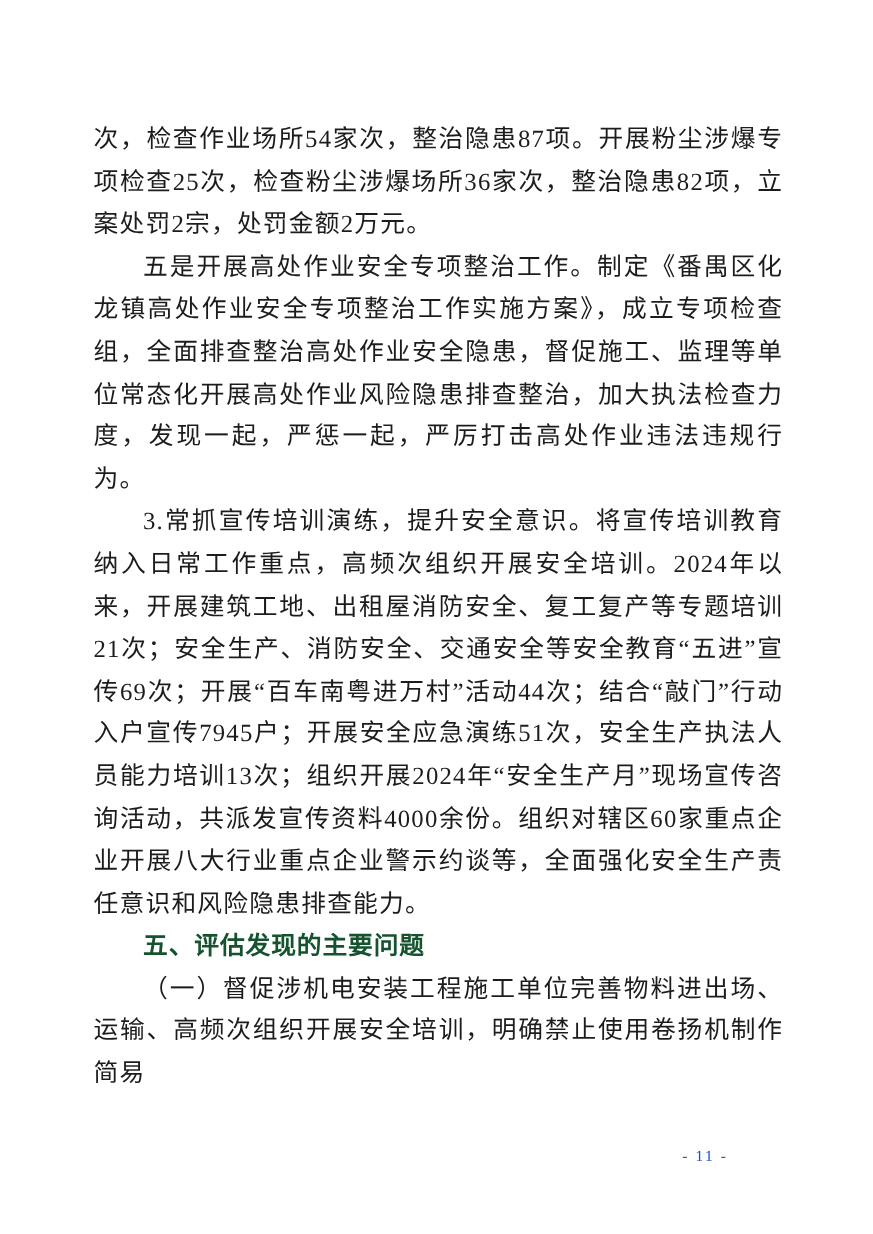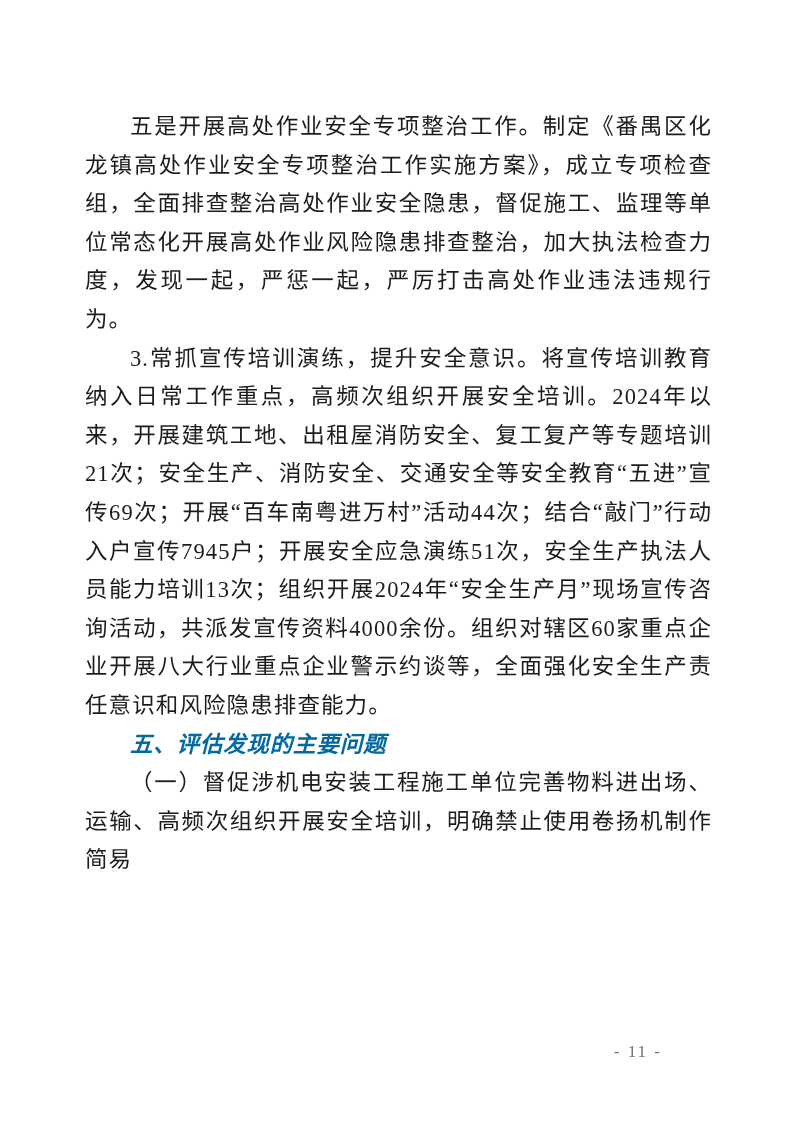--- a/index.html
+++ b/index.html
@@ -37,38 +37,38 @@
   .para.no-indent {
     text-indent: 0;
   }
   .heading {
     font-family: "Liberation Sans", "DejaVu Sans", sans-serif;
     font-weight: 700;
     font-size: 22.5px;
     line-height: 38.6px;
     text-indent: 2em;
     letter-spacing: 0.8px;
-    color: #0369a1;
-    font-style: italic;
+    color: #14532d;
   }
   .page-number {
     position: absolute;
     top: 1041px;
     right: 132px;
-    font-size: 17px;
+    font-size: 14px;
     line-height: 22px;
     letter-spacing: 2px;
-    color: #737373;
+    color: #1d4ed8;
     font-family: "Liberation Serif", "DejaVu Serif", serif;
   }
 </style>
 </head>
 <body>
 
 <div class="page">
   <div class="content">
+    <p class="para no-indent">次，检查作业场所54家次，整治隐患87项。开展粉尘涉爆专项检查25次，检查粉尘涉爆场所36家次，整治隐患82项，立案处罚2宗，处罚金额2万元。</p>
     <p class="para">五是开展高处作业安全专项整治工作。制定《番禺区化龙镇高处作业安全专项整治工作实施方案》，成立专项检查组，全面排查整治高处作业安全隐患，督促施工、监理等单位常态化开展高处作业风险隐患排查整治，加大执法检查力度，发现一起，严惩一起，严厉打击高处作业违法违规行为。</p>
     <p class="para">3.常抓宣传培训演练，提升安全意识。将宣传培训教育纳入日常工作重点，高频次组织开展安全培训。2024年以来，开展建筑工地、出租屋消防安全、复工复产等专题培训21次；安全生产、消防安全、交通安全等安全教育“五进”宣传69次；开展“百车南粤进万村”活动44次；结合“敲门”行动入户宣传7945户；开展安全应急演练51次，安全生产执法人员能力培训13次；组织开展2024年“安全生产月”现场宣传咨询活动，共派发宣传资料4000余份。组织对辖区60家重点企业开展八大行业重点企业警示约谈等，全面强化安全生产责任意识和风险隐患排查能力。</p>
     <h2 class="heading">五、评估发现的主要问题</h2>
     <p class="para">（一）督促涉机电安装工程施工单位完善物料进出场、运输、高频次组织开展安全培训，明确禁止使用卷扬机制作简易</p>
   </div>
   <div class="page-number">- 11 -</div>
 </div>
 
 </body></html>

